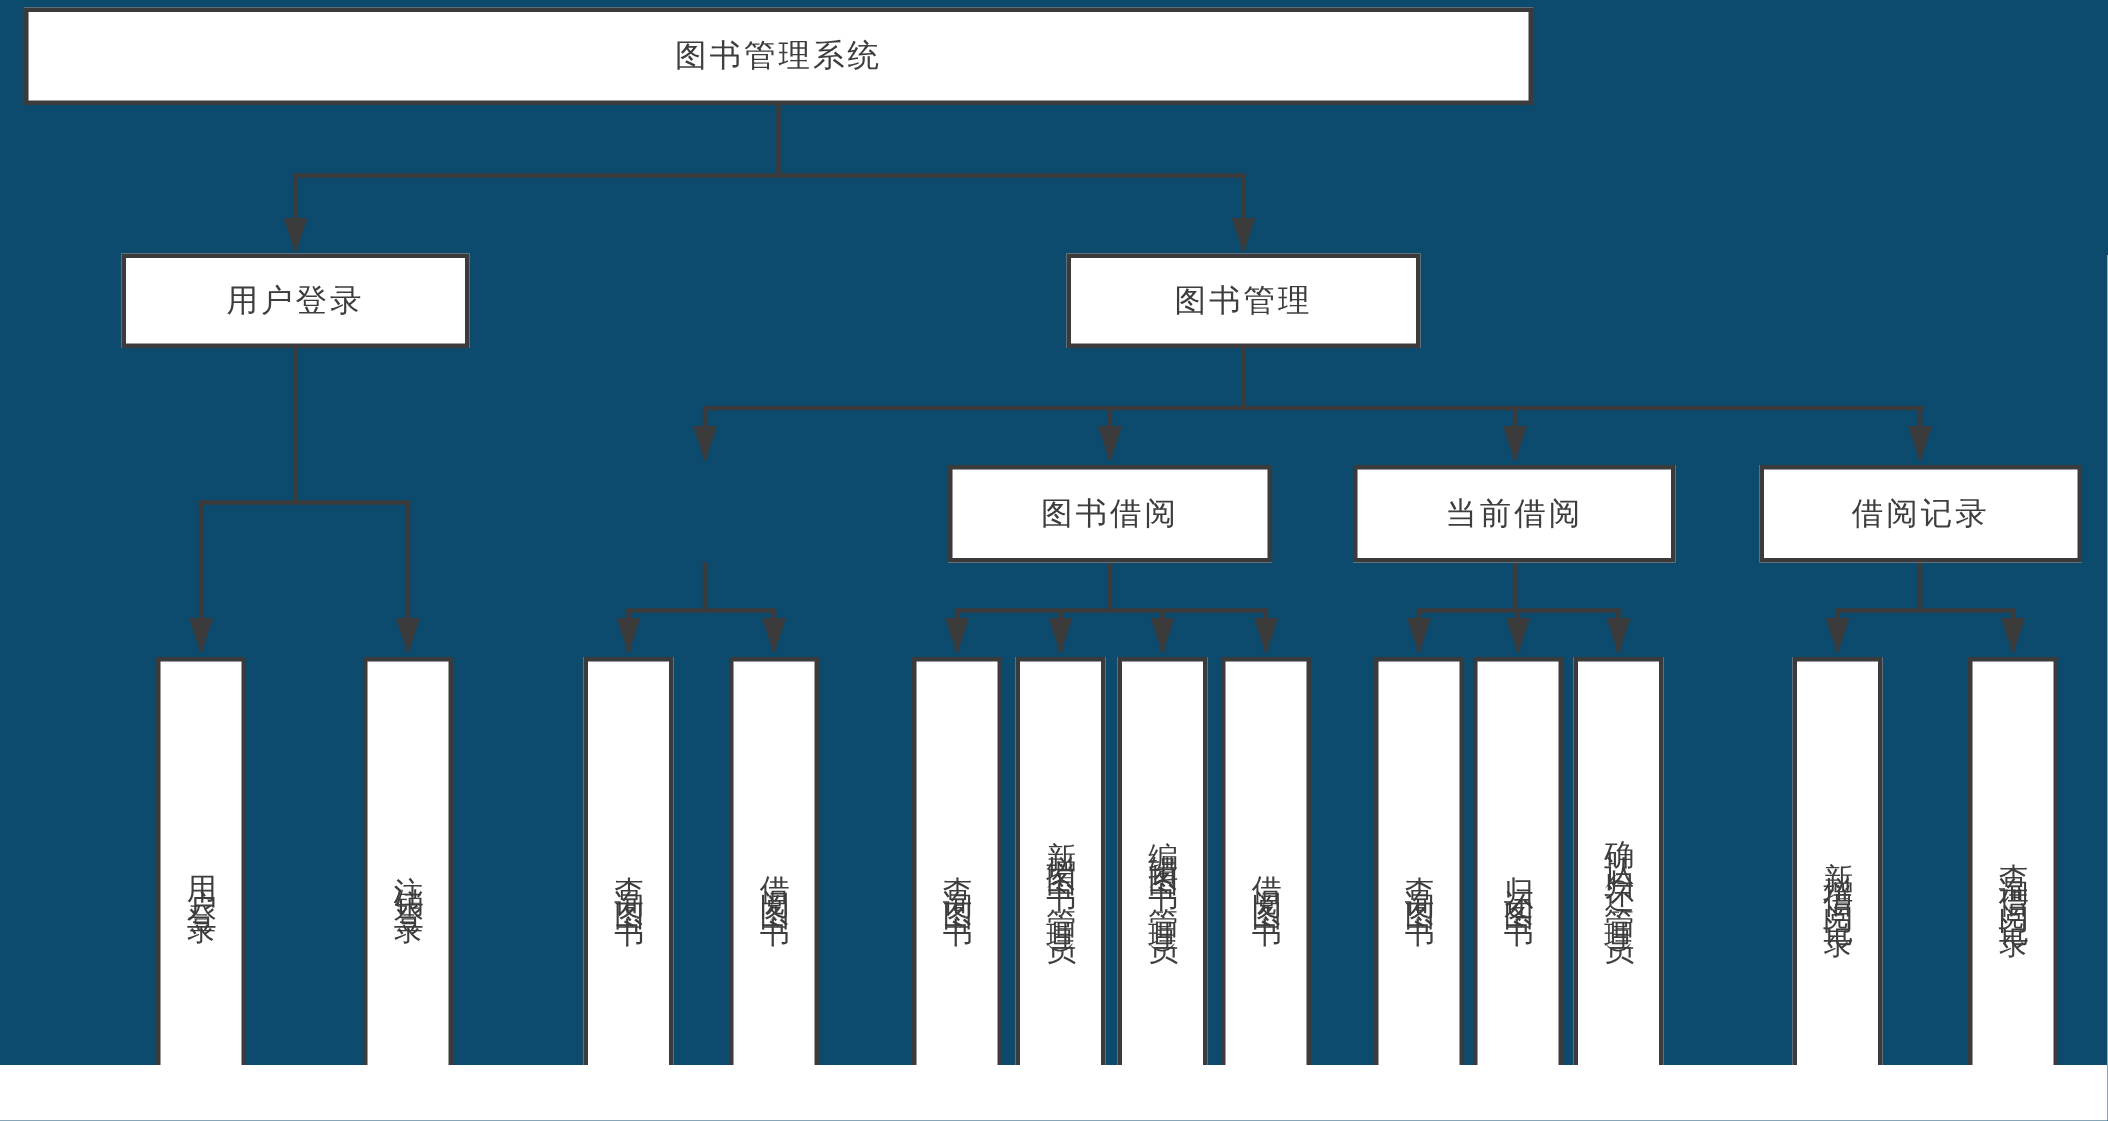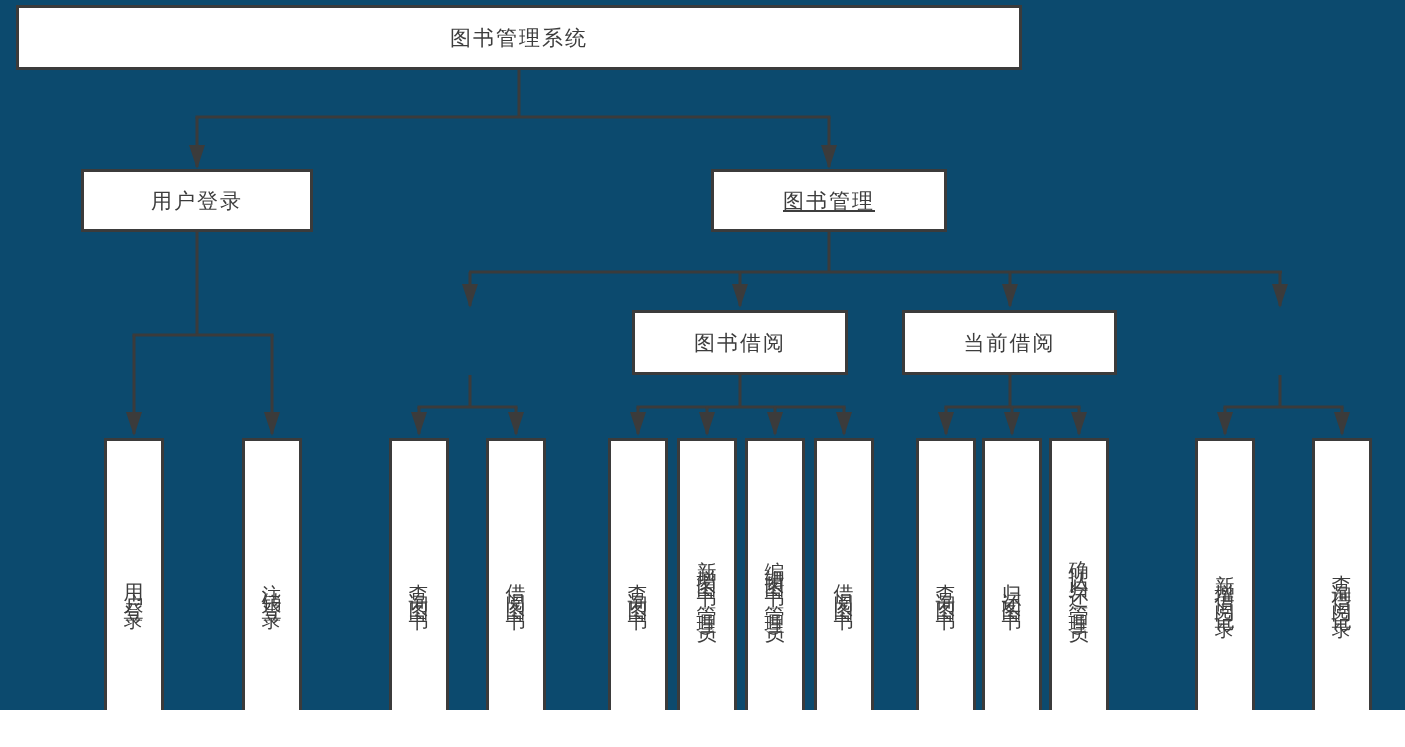--- a/index.html
+++ b/index.html
@@ -108,24 +108,25 @@
       <path d="M1280,375 V407"></path>
       <path d="M1223.5,407 H1343.5"></path>
       <path d="M1225,407 V434" marker-end="url(#ah)"></path>
       <path d="M1342,407 V434" marker-end="url(#ah)"></path>
     </g>
   </svg>
 
   <div class="box h" style="left:16px; top:5px; width:1006px; height:65px;">图书管理系统</div>
 
   <div class="box h" style="left:81px; top:169px; width:232px; height:63px;">用户登录</div>
-  <div class="box h" style="left:711px; top:169px; width:236px; height:63px;text-decoration:underline;">图书管理</div>
+  <div class="box h" style="left:711px; top:169px; width:236px; height:63px;">图书管理</div>
 
   <div class="box h" style="left:902px; top:310px; width:215px; height:65px;">当前借阅</div>
   <div class="box h" style="left:632px; top:310px; width:216px; height:65px;">图书借阅</div>
+  <div class="box h" style="left:1173px; top:310px; width:215px; height:65px;">借阅记录</div>
 
   <div class="box v" style="left:104px;">用户登录</div>
   <div class="box v" style="left:242px;">注销登录</div>
 
   <div class="box v" style="left:389px;">查询图书</div>
   <div class="box v" style="left:486px;">借阅图书</div>
 
   <div class="box v" style="left:608px;">查询图书</div>
   <div class="box v" style="left:677px;">新增图书（管理员）</div>
   <div class="box v" style="left:745px;">编辑图书（管理员）</div>

